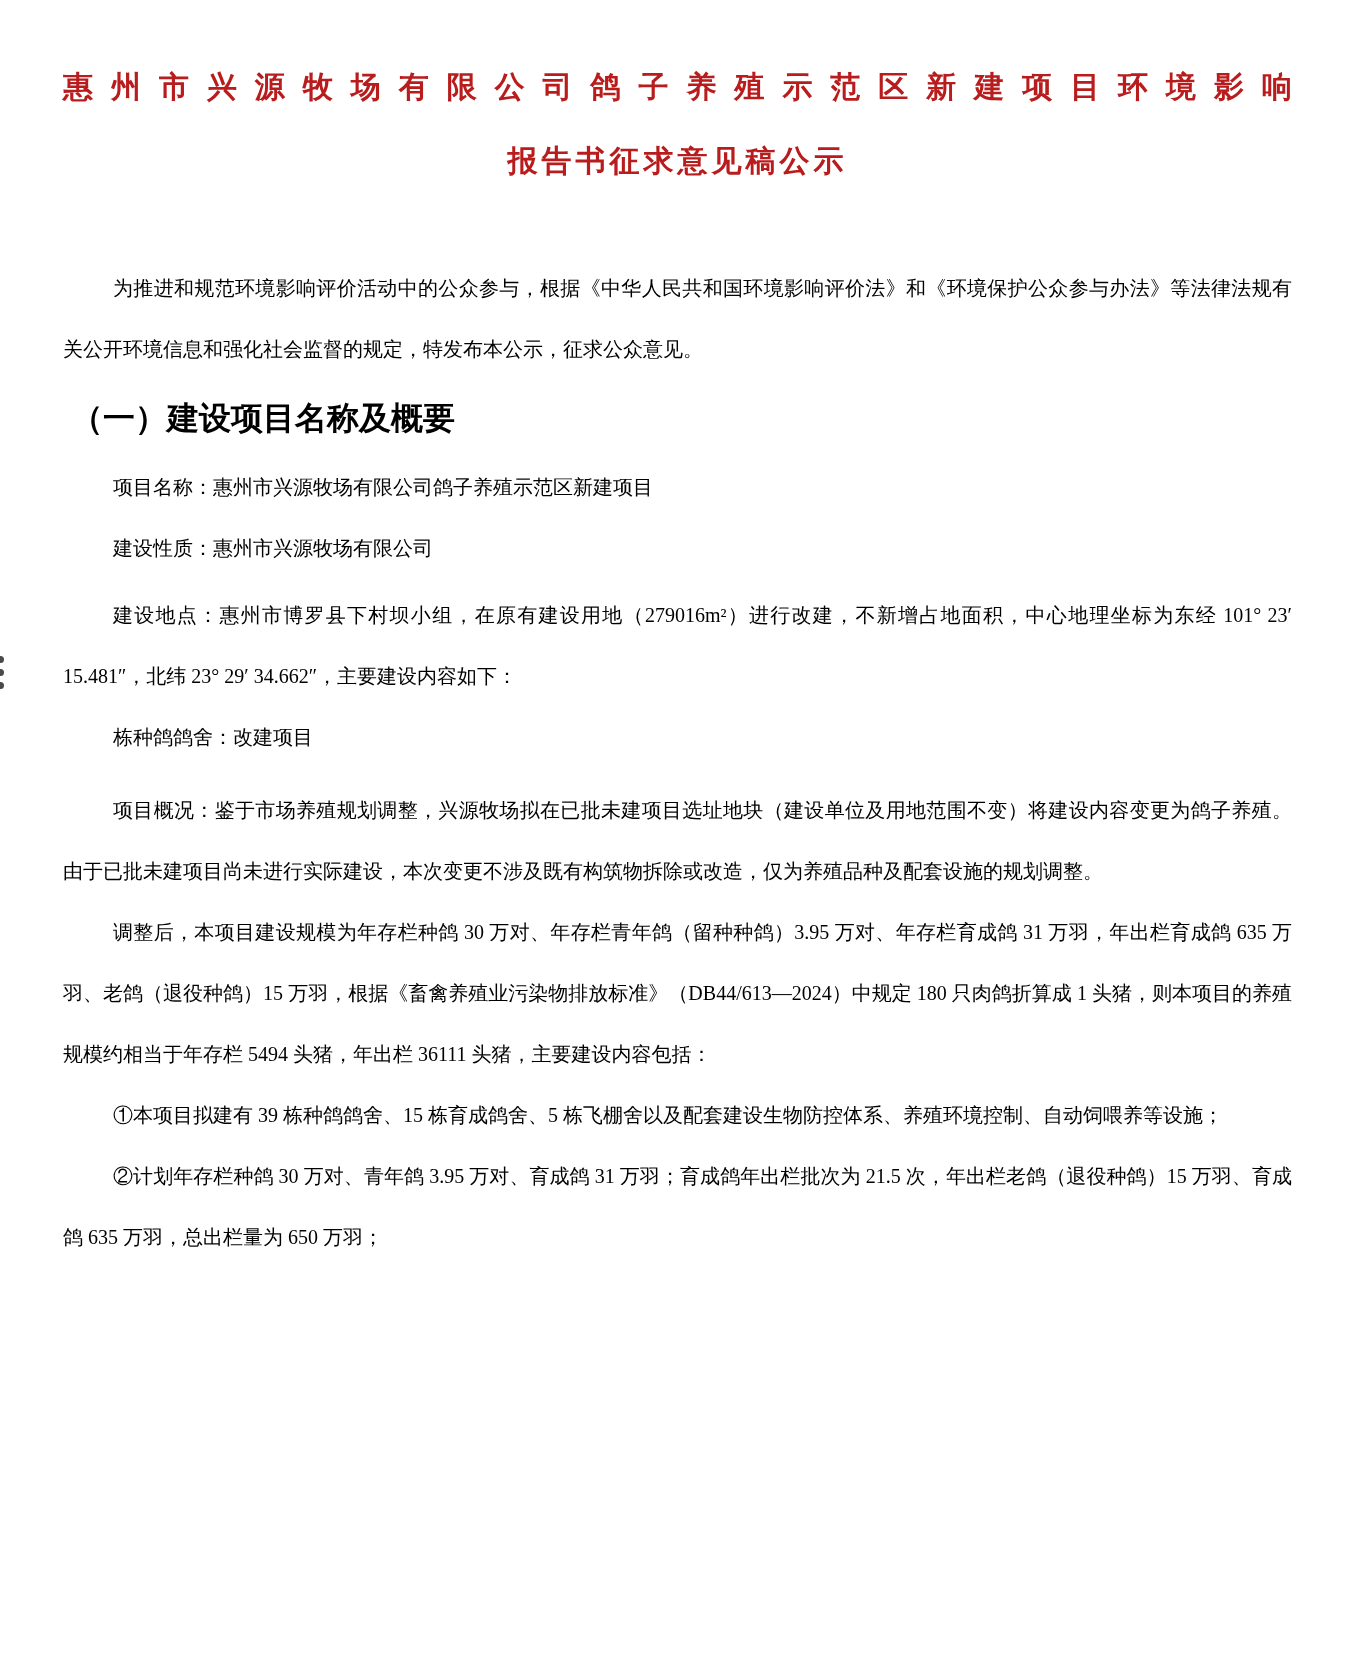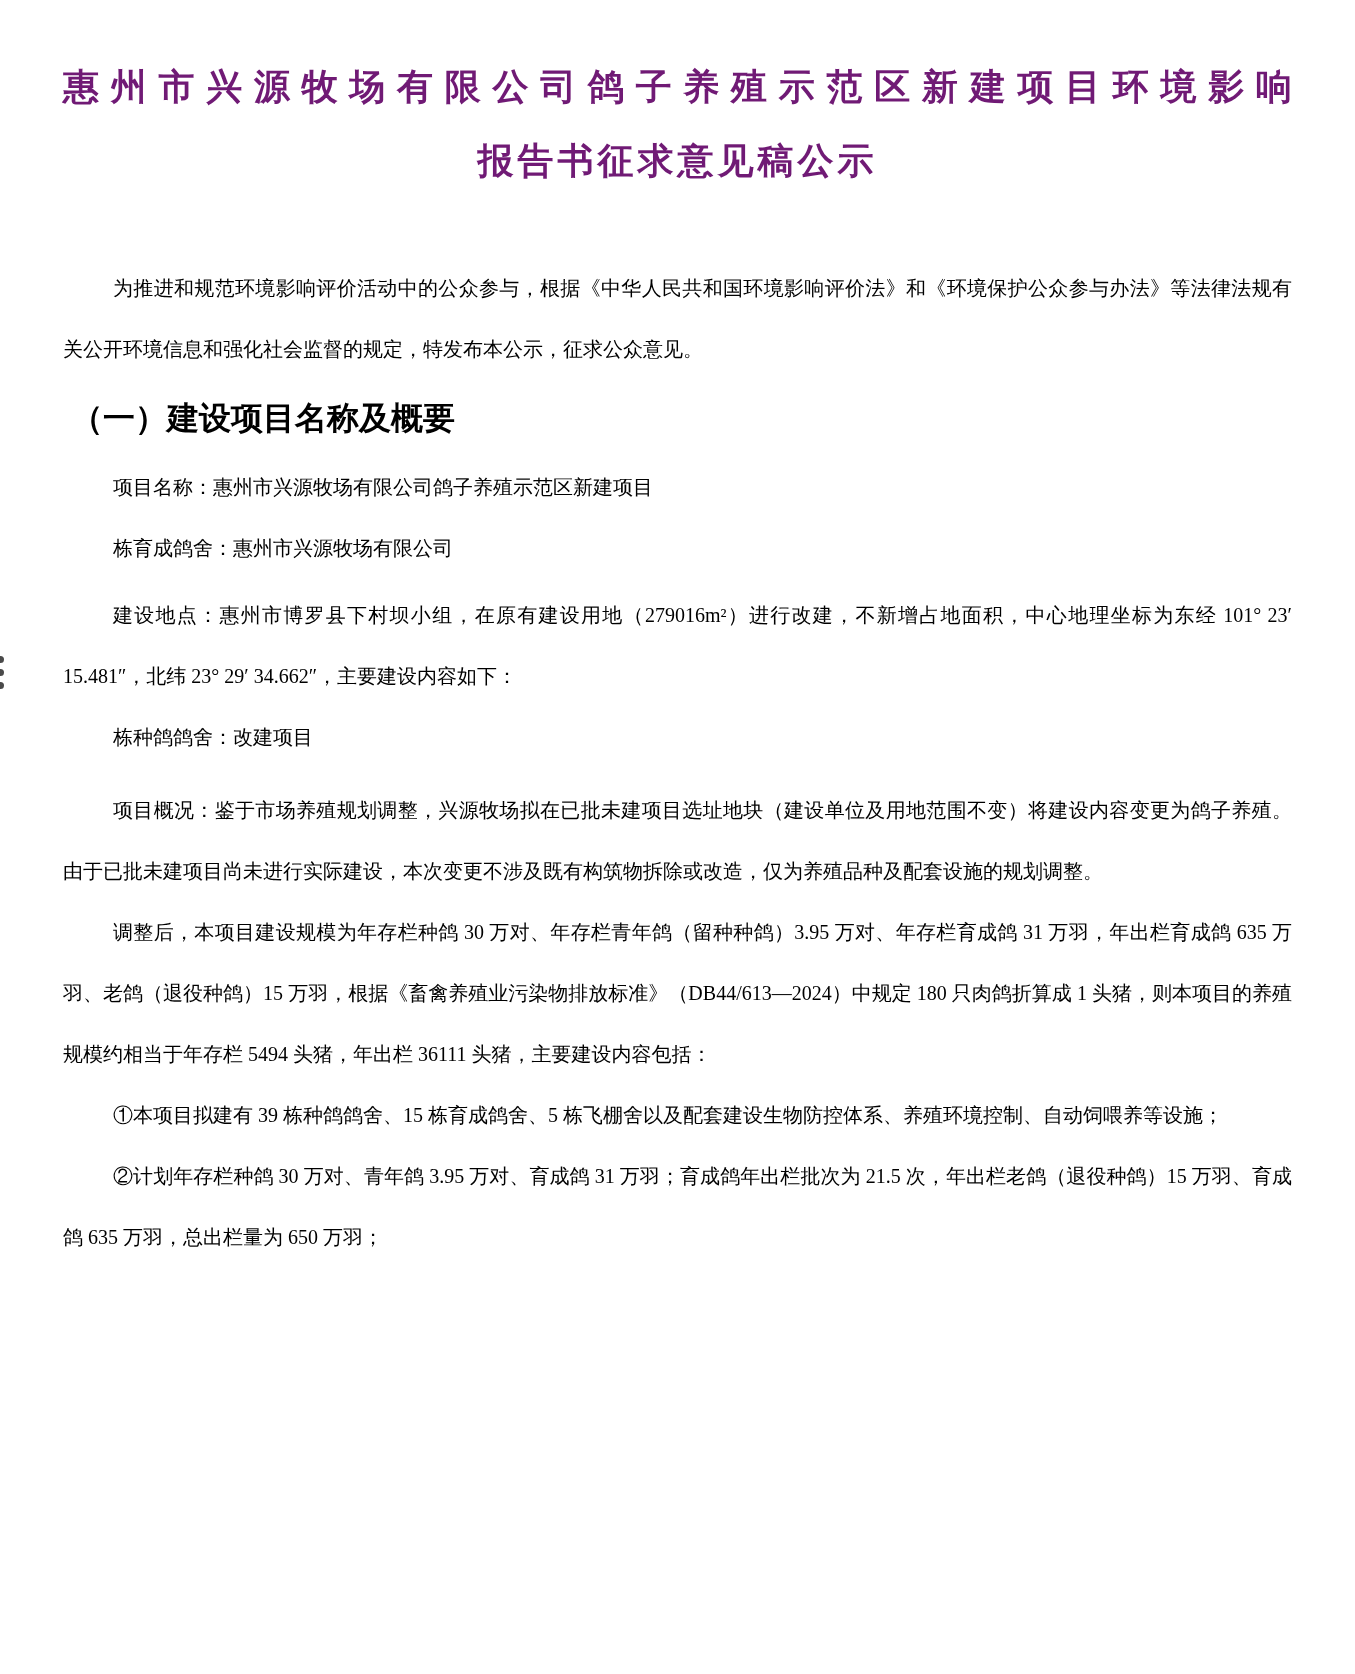--- a/index.html
+++ b/index.html
@@ -15,23 +15,23 @@
     padding: 36px 63px 0 63px;
     background: #ffffff;
     color: #000000;
     overflow: hidden;
     font-family: "Liberation Serif", "DejaVu Serif", serif;
   }
   .doc-title {
     margin: 14px 0 0 0;
     font-family: "Liberation Sans", "DejaVu Sans", sans-serif;
     font-weight: 700;
-    font-size: 36px;
+    font-size: 30px;
     line-height: 74px;
-    color: #701a75;
+    color: #b91c1c;
   }
   .doc-title .t1 {
     display: block;
     white-space: nowrap;
     text-align: justify;
     text-align-last: justify;
   }
   .doc-title .t2 {
     display: block;
     text-align: center;
@@ -84,21 +84,21 @@
     <span class="t1">惠州市兴源牧场有限公司鸽子养殖示范区新建项目环境影响</span>
     <span class="t2">报告书征求意见稿公示</span>
   </h1>
 
   <p class="para indent first">为推进和规范环境影响评价活动中的公众参与，根据《中华人民共和国环境影响评价法》和《环境保护公众参与办法》等法律法规有关公开环境信息和强化社会监督的规定，特发布本公示，征求公众意见。</p>
 
   <h2 class="heading">（一）建设项目名称及概要</h2>
 
   <p class="para indent">项目名称：惠州市兴源牧场有限公司鸽子养殖示范区新建项目</p>
 
-  <p class="para indent">栋育成鸽舍：惠州市兴源牧场有限公司</p>
+  <p class="para indent">建设性质：惠州市兴源牧场有限公司</p>
 
   <p class="para indent gap-sm">建设地点：惠州市博罗县下村坝小组，在原有建设用地（279016m²）进行改建，不新增占地面积，中心地理坐标为东经 101° 23′ 15.481″，北纬 23° 29′ 34.662″，主要建设内容如下：</p>
 
   <p class="para indent">栋种鸽鸽舍：改建项目</p>
 
   <p class="para indent gap-md">项目概况：鉴于市场养殖规划调整，兴源牧场拟在已批未建项目选址地块（建设单位及用地范围不变）将建设内容变更为鸽子养殖。由于已批未建项目尚未进行实际建设，本次变更不涉及既有构筑物拆除或改造，仅为养殖品种及配套设施的规划调整。</p>
 
   <p class="para indent">调整后，本项目建设规模为年存栏种鸽 30 万对、年存栏青年鸽（留种种鸽）3.95 万对、年存栏育成鸽 31 万羽，年出栏育成鸽 635 万羽、老鸽（退役种鸽）15 万羽，根据《畜禽养殖业污染物排放标准》（DB44/613—2024）中规定 180 只肉鸽折算成 1 头猪，则本项目的养殖规模约相当于年存栏 5494 头猪，年出栏 36111 头猪，主要建设内容包括：</p>
 
   <p class="para indent">①本项目拟建有 39 栋种鸽鸽舍、15 栋育成鸽舍、5 栋飞棚舍以及配套建设生物防控体系、养殖环境控制、自动饲喂养等设施；</p>

